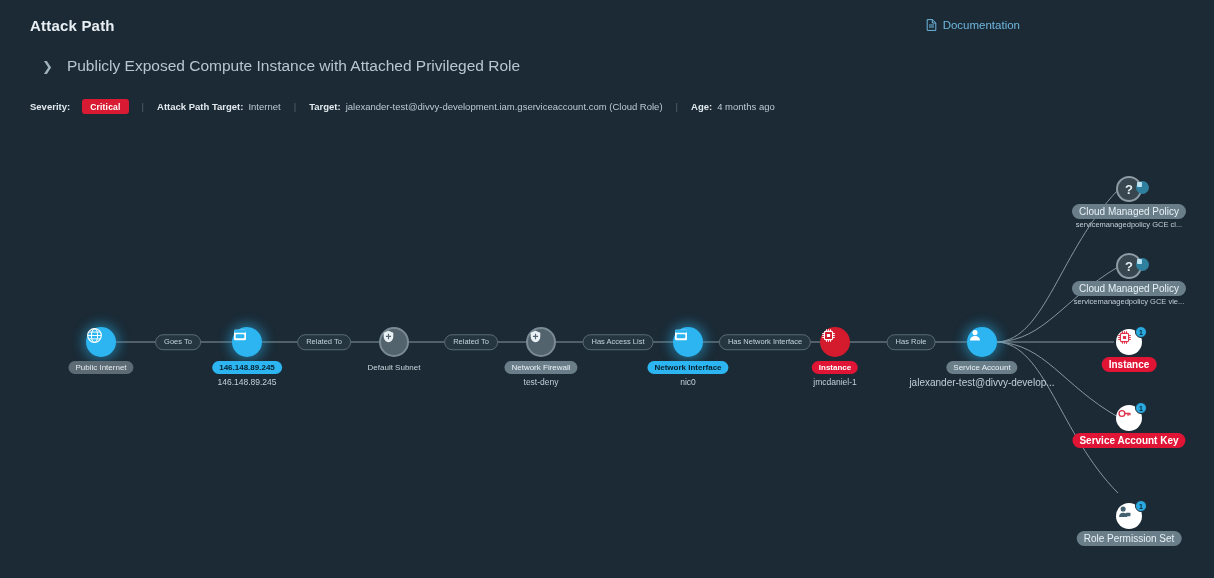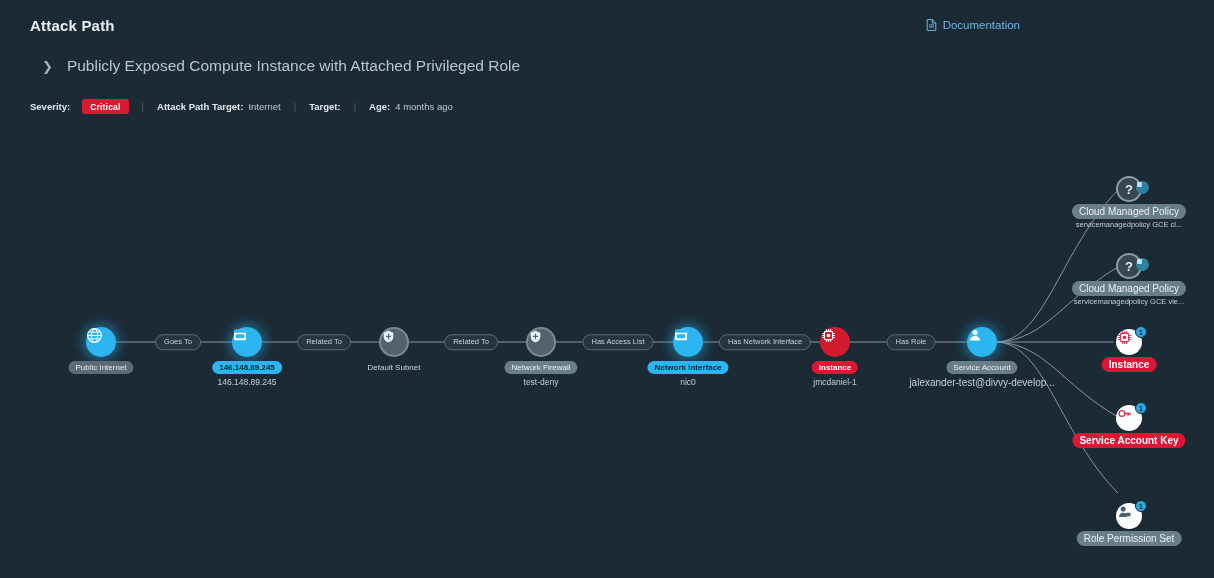--- a/index.html
+++ b/index.html
@@ -140,20 +140,21 @@
   </div>
 
   <div class="meta-row">
     <span class="meta-key">Severity:</span>
     <span class="sev-badge">Critical</span>
     <span class="meta-sep">|</span>
     <span class="meta-key">Attack Path Target:</span>
     <span class="meta-val">Internet</span>
     <span class="meta-sep">|</span>
     <span class="meta-key">Target:</span>
+    <span class="meta-val">jalexander-test@divvy-development.iam.gserviceaccount.com (Cloud Role)</span>
     <span class="meta-sep">|</span>
     <span class="meta-key">Age:</span>
     <span class="meta-val">4 months ago</span>
   </div>
 
   <div class="graph">
     <svg width="1214" height="578">
       <g stroke="#8796a0" stroke-width="1" fill="none">
         <line x1="116" y1="342" x2="247" y2="342"></line>
         <line x1="247" y1="342" x2="394" y2="342"></line>

